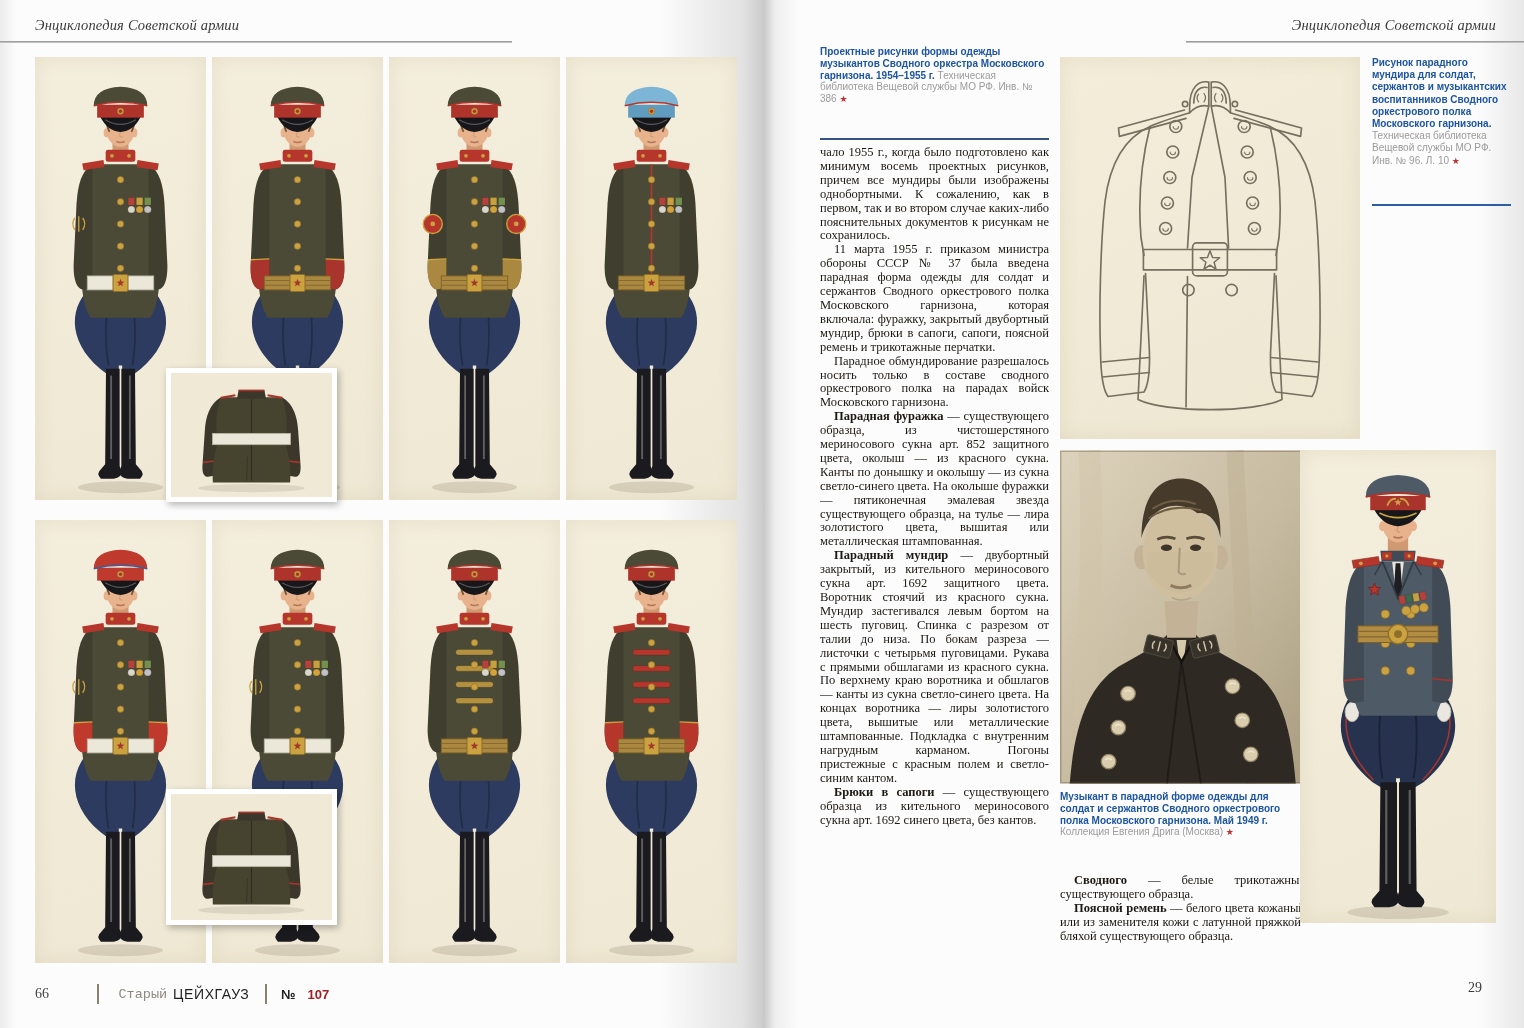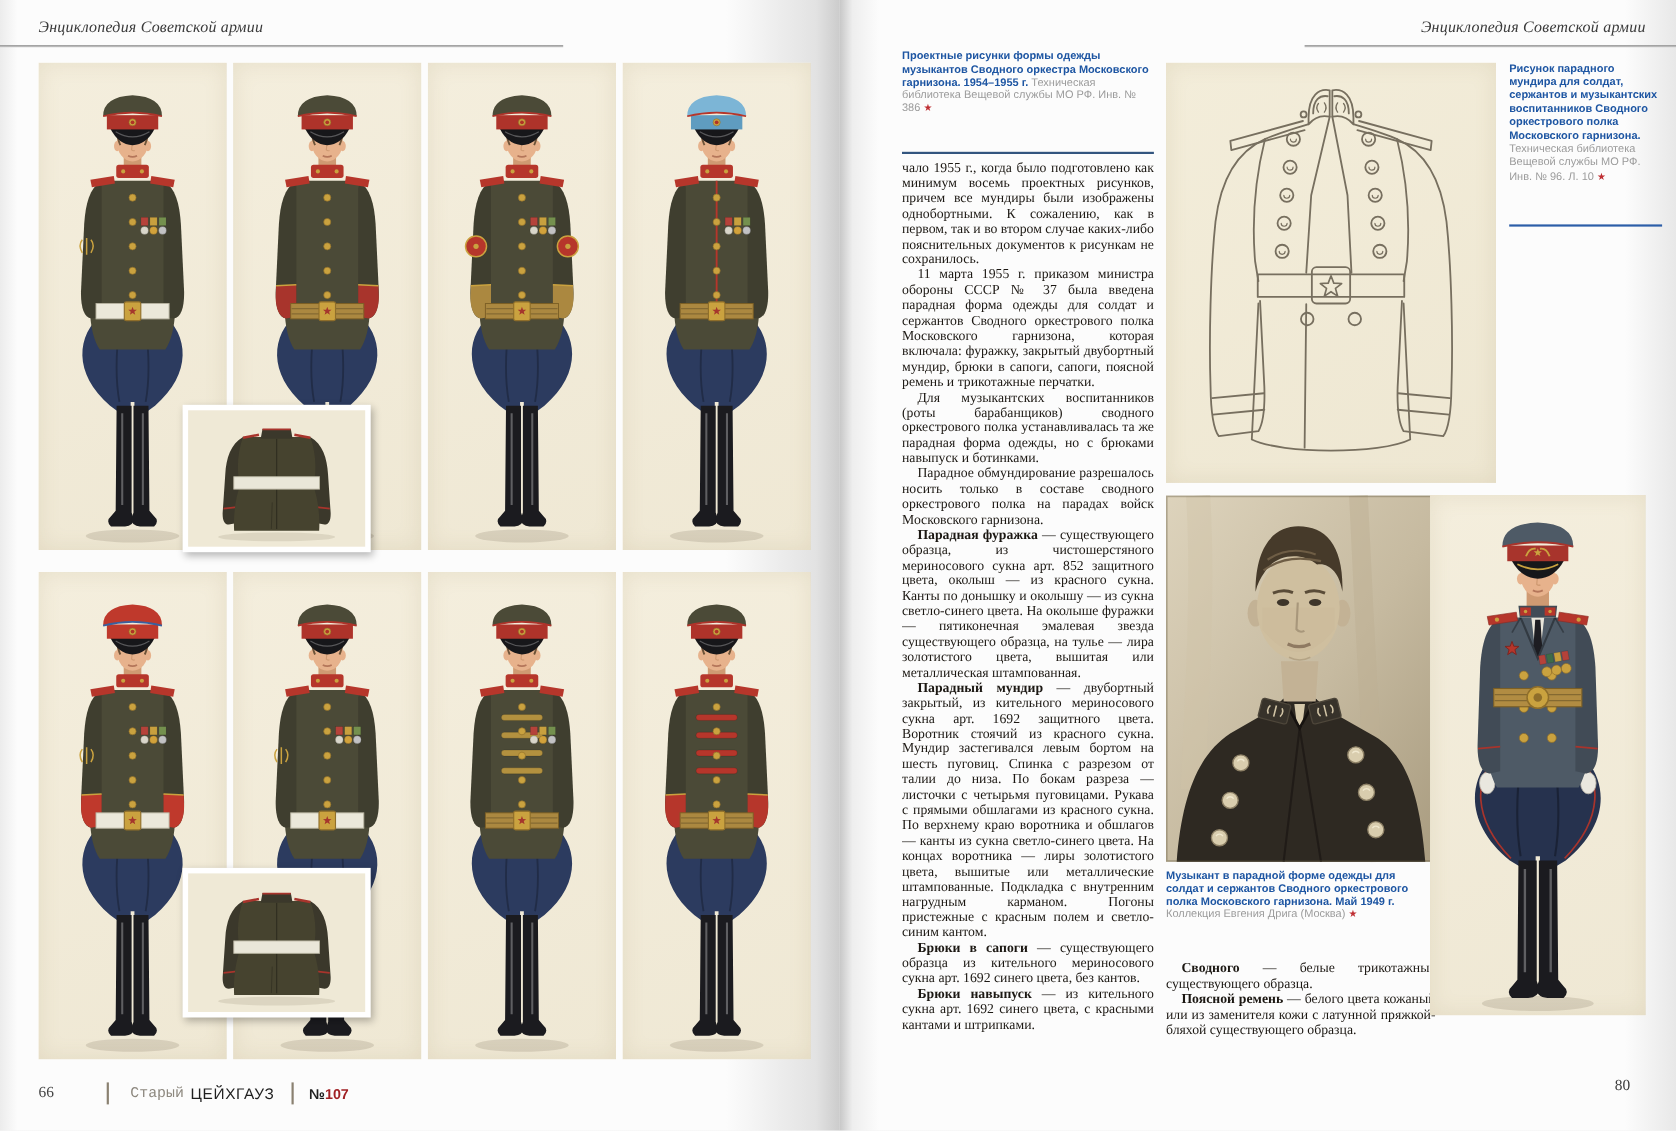--- a/index.html
+++ b/index.html
@@ -30,21 +30,21 @@
   .bodycol b{font-weight:bold}
   .footerL{position:absolute;top:984px;left:35px;display:flex;align-items:center;white-space:nowrap}
   .footerL .pg{font-size:14px;color:#444;font-family:"Liberation Serif",serif}
   .fdiv{width:1.5px;height:20px;background:#8a8171}
   .fdiv.d1{margin-left:48px;margin-right:20px}
   .fdiv.d2{margin-left:16px;margin-right:14px}
   .mag-pre{font-family:Liberation Mono, monospace;font-size:13.5px;color:#8d887f;margin-right:6px}
   .mag-name{font-family:"Liberation Sans",sans-serif;font-weight:normal;font-size:14px;color:#1f1f1f;letter-spacing:.6px}
   .issue{font-family:"Liberation Sans",sans-serif;font-weight:bold;font-size:13px}
   .issue .no{color:#1f1f1f}
-  .issue .num{color:#a02024;margin-left:0}
+  .issue .num{color:#a02024;margin-left:12px}
   .pagenum-r{position:absolute;top:980px;left:1468px;font-size:14px;color:#3a3a3a}
 </style>
 </head>
 <body>
 
 <div id="canvas">
 
   <div class="page page-left">
     <div class="runhead" style="left:35px">Энциклопедия Советской армии</div>
     <div class="rh-rule" style="left:0;width:512px"></div>
@@ -543,26 +543,24 @@
 
     <div class="cap" style="left:57px;top:46px;width:229px">
       <span class="t">Проектные рисунки формы одежды музыкантов Сводного оркестра Московского гарнизона. 1954–1955 г.</span>
       <span class="s">Техническая библиотека Вещевой службы МО РФ. Инв. № 386</span>
       <span class="star">★</span>
     </div>
     <div class="blue-rule" style="left:57px;top:138px;width:229px"></div>
     <div class="bodycol" style="left:57px;top:146px;width:229px;height:838px">
         <p class="noindent">чало 1955 г., когда было подготовлено как минимум восемь проектных рисунков, причем все мундиры были изображены однобортными. К сожалению, как в первом, так и во втором случае каких-либо пояснительных документов к рисункам не сохранилось.</p>
         <p>11 марта 1955 г. приказом министра обороны СССР № 37 была введена парадная форма одежды для солдат и сержантов Сводного оркестрового полка Московского гарнизона, которая включала: фуражку, закрытый двубортный мундир, брюки в сапоги, сапоги, поясной ремень и трикотажные перчатки.</p>
-        <p>Для музыкантских воспитанников (роты барабанщиков) сводного оркестрового полка устанавливалась та же парадная форма одежды, но с брюками навыпуск и ботинками.</p>
         <p>Парадное обмундирование разрешалось носить только в составе сводного оркестрового полка на парадах войск Московского гарнизона.</p>
         <p><b>Парадная фуражка</b> — существующего образца, из чистошерстяного мериносового сукна арт. 852 защитного цвета, околыш — из красного сукна. Канты по донышку и околышу — из сукна светло-синего цвета. На околыше фуражки — пятиконечная эмалевая звезда существующего образца, на тулье — лира золотистого цвета, вышитая или металлическая штампованная.</p>
         <p><b>Парадный мундир</b> — двубортный закрытый, из кительного мериносового сукна арт. 1692 защитного цвета. Воротник стоячий из красного сукна. Мундир застегивался левым бортом на шесть пуговиц. Спинка с разрезом от талии до низа. По бокам разреза — листочки с четырьмя пуговицами. Рукава с прямыми обшлагами из красного сукна. По верхнему краю воротника и обшлагов — канты из сукна светло-синего цвета. На концах воротника — лиры золотистого цвета, вышитые или металлические штампованные. Подкладка с внутренним нагрудным карманом. Погоны пристежные с красным полем и светло-синим кантом.</p>
         <p><b>Брюки в сапоги</b> — существующего образца из кительного мериносового сукна арт. 1692 синего цвета, без кантов.</p>
-        <p><b>Брюки навыпуск</b> — из кительного сукна арт. 1692 синего цвета, с красными кантами и штрипками.</p>
       </div>
 
     <div class="plate" style="left:297px;top:57px;width:300px;height:382px;background:linear-gradient(150deg,#f3edda,#eee7d2)">
       <div class="fig" style="width:100%;height:100%">
           <svg xmlns="http://www.w3.org/2000/svg" viewBox="0 0 100 127" width="100%" height="100%" preserveAspectRatio="xMidYMid meet">
             <g stroke-width=".55" stroke-linecap="round" stroke-linejoin="round">
               <path d="M43.2 16.5 C43.2 9.5 46.5 7.6 49.6 8.2 L49.6 16.2 C47 15.6 44.8 16.6 43.2 18.5 Z" stroke="#776f5f" fill="none"></path>
               <path d="M56.8 16.5 C56.8 9.5 53.5 7.6 50.4 8.2 L50.4 16.2 C53 15.6 55.2 16.6 56.8 18.5 Z" stroke="#776f5f" fill="none"></path>
               <path d="M44.6 15.2 C44.6 11 46.6 9.6 49 10 M55.4 15.2 C55.4 11 53.4 9.6 51 10" stroke="#776f5f" fill="none"></path>
               <path d="M46.2 12.2 q-1 1.2 0 2.6 M48 12 q1 1.4 0 2.8 M53.8 12.2 q1 1.2 0 2.6 M52 12 q-1 1.4 0 2.8" stroke="#776f5f" fill="none" stroke-width=".4"></path>
@@ -739,15 +737,15 @@
             <path d="M40.5 32.2 Q50 37 59.5 32.2" stroke="#caa23f" stroke-width=".8" fill="none"></path>
             <rect x="35.8" y="23.5" width="28.4" height="7.3" fill="#a8342c"></rect>
             <path d="M44.5 28.5 Q46 24.5 49 25 M55.5 28.5 Q54 24.5 51 25" stroke="#caa23f" stroke-width=".9" fill="none"></path>
             <polygon points="50.00,24.80 50.49,26.12 51.90,26.18 50.80,27.06 51.18,28.42 50.00,27.64 48.82,28.42 49.20,27.06 48.10,26.18 49.51,26.12" fill="#caa23f"></polygon>
             <path d="M33.5 24 Q33.5 13.5 50 12.8 Q66.5 13.5 66.5 24 Q50 20 33.5 24 Z" fill="#4e5a66"></path>
             <path d="M33.5 24 Q50 20 66.5 24" stroke="#a8342c" stroke-width=".9" fill="none"></path>
           </svg>
         </div>
     </div>
 
-    <div class="pagenum-r" style="left:705px">80</div>
+    <div class="pagenum-r" style="left:705px">29</div>
   </div>
 </div>
 
 </body></html>

